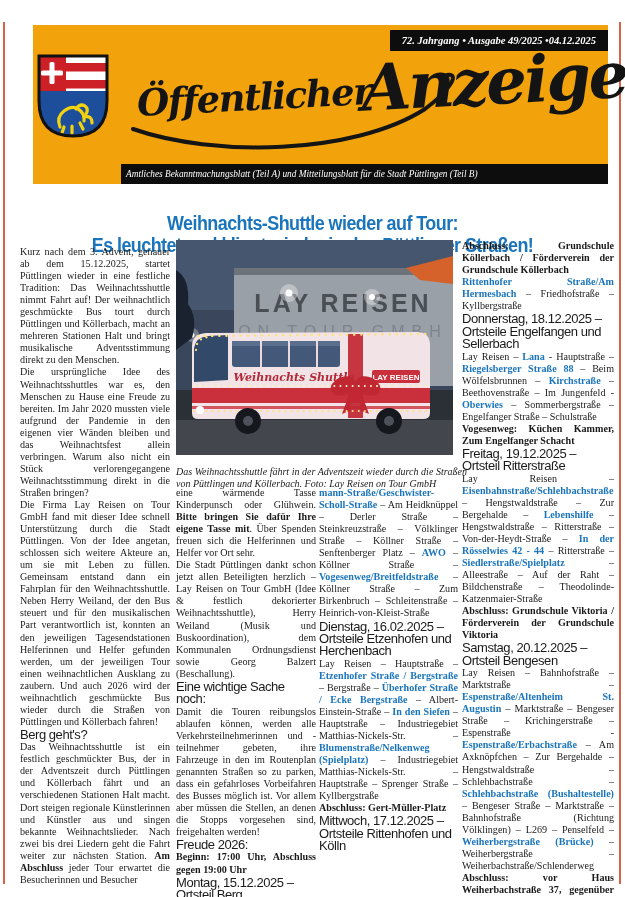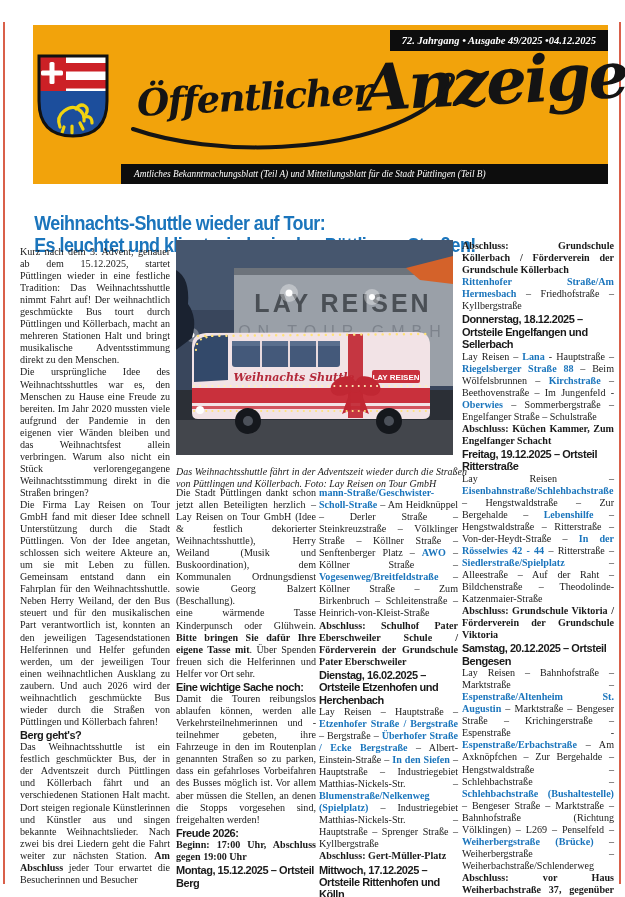--- a/index.html
+++ b/index.html
@@ -16,41 +16,41 @@
   .issue{position:absolute;top:5px;right:0;height:21px;background:#0d0d0d;color:#fff;
          font-style:italic;font-weight:bold;font-size:10.5px;font-family:"Liberation Serif",serif;
          display:flex;align-items:center;padding:0 12px}
   .crest{position:absolute;left:3px;top:28px;width:74px;height:86px}
   .titlewrap{position:absolute;left:78px;top:10px;width:497px;height:110px;
              font-style:italic;font-weight:bold;color:#141414;font-family:"DejaVu Serif",serif}
   .t1{position:absolute;left:26px;top:40px;font-size:37px;letter-spacing:-1.5px;transform:rotate(-3deg)}
   .t2{position:absolute;left:250px;top:8px;font-size:64px;letter-spacing:-2.5px;transform:rotate(-3deg)}
   .swash{position:absolute;left:0;top:0;width:575px;height:143px;pointer-events:none}
   .subtitle{position:absolute;left:88px;right:0;bottom:0;height:20px;background:#0d0d0d;color:#fff;
-            font-style:italic;font-size:9.3px;display:flex;align-items:center;padding-left:13px}
+            font-style:italic;font-size:9.3px;display:flex;align-items:center;padding-left:5px}
 
   
-  .headline{position:absolute;left:10px;top:192px;width:605px;color:#1B75BC;
+  .headline{position:absolute;left:10px;top:192px;width:605px;text-align:center;color:#1B75BC;
             font-family:"Liberation Sans",sans-serif;font-weight:bold}
   .headline .hl{display:block;font-size:19.5px;line-height:21.5px;letter-spacing:-0.6px;
                 transform:scaleX(0.92);transform-origin:50% 50%}
 
   
   .figure{position:absolute;left:176px;top:240px;width:291px;margin:0}
   .figure svg{display:block}
   .caption{font-style:italic;font-size:10px;line-height:12.4px;text-align:justify;margin-top:11px}
 
   
   .col{position:absolute;font-size:10.1px;line-height:12.05px;text-align:justify}
   .col1{left:20px;top:246px;width:150px}
   .col2{left:176px;top:487px;width:140px}
   .col3{left:319px;top:487px;width:139px}
   .col4{left:462px;top:240px;width:152px}
   .blk{margin:0}
-  .blk-h{font-family:"Liberation Sans",sans-serif;font-weight:bold;font-size:11px;line-height:12.4px;
+  .blk-h{font-family:"Liberation Sans",sans-serif;font-weight:normal;font-size:13px;line-height:12.4px;
          letter-spacing:-0.45px;text-align:left;margin:1px 0 0}
   .seg-n{}
   .seg-b{font-weight:bold}
   .seg-u{font-weight:bold;color:#1B75BC}
 </style>
 </head>
 <body>
 
 <div class="edge left"></div>
 <div class="edge right"></div>
@@ -153,42 +153,41 @@
 
 <main>
   <div class="col col1">
       <p class="blk blk-p"><span class="seg-n">Kurz nach dem 3. Advent, genauer ab dem 15.12.2025, startet Püttlingen wieder in eine festliche Tradition: Das Weihnachtsshuttle nimmt Fahrt auf! Der weihnachtlich geschmückte Bus tourt durch Püttlingen und Köllerbach, macht an mehreren Stationen Halt und bringt musikalische Adventsstimmung direkt zu den Menschen.</span></p>
       <p class="blk blk-p"><span class="seg-n">Die ursprüngliche Idee des Weihnachtsshuttles war es, den Menschen zu Hause eine Freude zu bereiten. Im Jahr 2020 mussten viele aufgrund der Pandemie in den eigenen vier Wänden bleiben und das Weihnachtsfest allein verbringen. Warum also nicht ein Stück verlorengegangene Weihnachtsstimmung direkt in die Straßen bringen?</span></p>
       <p class="blk blk-p"><span class="seg-n">Die Firma Lay Reisen on Tour GmbH fand mit dieser Idee schnell Unterstützung durch die Stadt Püttlingen. Von der Idee angetan, schlossen sich weitere Akteure an, um sie mit Leben zu füllen. Gemeinsam entstand dann ein Fahrplan für den Weihnachtsshuttle. Neben Herry Weiland, der den Bus steuert und für den musikalischen Part verantwortlich ist, konnten an den jeweiligen Tagesendstationen Helferinnen und Helfer gefunden werden, um der jeweiligen Tour einen weihnachtlichen Ausklang zu zaubern. Und auch 2026 wird der weihnachtlich geschmückte Bus wieder durch die Straßen von Püttlingen und Köllerbach fahren!</span></p>
       <p class="blk blk-h"><span class="seg-n">Berg geht's?</span></p>
       <p class="blk blk-p"><span class="seg-n">Das Weihnachtsshuttle ist ein festlich geschmückter Bus, der in der Adventszeit durch Püttlingen und Köllerbach fährt und an verschiedenen Stationen Halt macht. Dort steigen regionale Künstlerinnen und Künstler aus und singen bekannte Weihnachtslieder. Nach zwei bis drei Liedern geht die Fahrt weiter zur nächsten Station. </span><span class="seg-b">Am Abschluss</span><span class="seg-n"> jeder Tour erwartet die Besucherinnen und Besucher</span></p>
     </div>
   <div class="col col2">
+      <p class="blk blk-p"><span class="seg-n">eine wärmende Tasse Kinderpunsch oder Glühwein. </span><span class="seg-b">Bitte bringen Sie dafür Ihre eigene Tasse mit</span><span class="seg-n">. Über Spenden freuen sich die Helferinnen und Helfer vor Ort sehr.</span></p>
       <p class="blk blk-p"><span class="seg-n">Die Stadt Püttlingen dankt schon jetzt allen Beteiligten herzlich – Lay Reisen on Tour GmbH (Idee &amp; festlich dekorierter Weihnachtsshuttle), Herry Weiland (Musik und Buskoordination), dem Kommunalen Ordnungsdienst sowie Georg Balzert (Beschallung).</span></p>
-      <p class="blk blk-p"><span class="seg-n">eine wärmende Tasse Kinderpunsch oder Glühwein. </span><span class="seg-b">Bitte bringen Sie dafür Ihre eigene Tasse mit</span><span class="seg-n">. Über Spenden freuen sich die Helferinnen und Helfer vor Ort sehr.</span></p>
       <p class="blk blk-h"><span class="seg-n">Eine wichtige Sache noch:</span></p>
       <p class="blk blk-p"><span class="seg-n">Damit die Touren reibungslos ablaufen können, werden alle Verkehrsteilnehmerinnen und -teilnehmer gebeten, ihre Fahrzeuge in den im Routenplan genannten Straßen so zu parken, dass ein gefahrloses Vorbeifahren des Busses möglich ist. Vor allem aber müssen die Stellen, an denen die Stopps vorgesehen sind, freigehalten werden!</span></p>
       <p class="blk blk-h"><span class="seg-n">Freude 2026:</span></p>
       <p class="blk blk-p"><span class="seg-b">Beginn: 17:00 Uhr, Abschluss gegen 19:00 Uhr</span></p>
       <p class="blk blk-h"><span class="seg-n">Montag, 15.12.2025 – Ortsteil Berg</span></p>
     </div>
   <div class="col col3">
       <p class="blk blk-p"><span class="seg-u">mann-Straße/Geschwister-Scholl-Straße</span><span class="seg-n"> – Am Heidknüppel – Derler Straße – Steinkreuzstraße – Völklinger Straße – Köllner Straße – Senftenberger Platz – </span><span class="seg-u">AWO</span><span class="seg-n"> – Köllner Straße – </span><span class="seg-u">Vogesenweg/Breitfeldstraße</span><span class="seg-n"> – Köllner Straße – Zum Birkenbruch – Schleitenstraße – Heinrich-von-Kleist-Straße</span></p>
-      <p class="blk blk-p"><span class="seg-b">Abschluss: Schulhof Pater Eberschweiler Schule / Förderverein der Grundschule Pater Eberschweiler</span></p>
       <p class="blk blk-h"><span class="seg-n">Dienstag, 16.02.2025 – Ortsteile Etzenhofen und Herchenbach</span></p>
       <p class="blk blk-p"><span class="seg-n">Lay Reisen – Hauptstraße – </span><span class="seg-u">Etzenhofer Straße / Bergstraße</span><span class="seg-n"> – Bergstraße – </span><span class="seg-u">Überhofer Straße / Ecke Bergstraße</span><span class="seg-n"> – Albert-Einstein-Straße – </span><span class="seg-u">In den Siefen</span><span class="seg-n"> – Hauptstraße – Industriegebiet Matthias-Nickels-Str. – </span><span class="seg-u">Blumenstraße/Nelkenweg (Spielplatz)</span><span class="seg-n"> – Industriegebiet Matthias-Nickels-Str. – Hauptstraße – Sprenger Straße – Kyllbergstraße</span></p>
       <p class="blk blk-p"><span class="seg-b">Abschluss: Gert-Müller-Platz</span></p>
       <p class="blk blk-h"><span class="seg-n">Mittwoch, 17.12.2025 – Ortsteile Rittenhofen und Kölln</span></p>
     </div>
   <div class="col col4">
       <p class="blk blk-p"><span class="seg-b">Abschluss: Grundschule Köllerbach / Förderverein der Grundschule Köllerbach</span></p>
       <p class="blk blk-p"><span class="seg-u">Rittenhofer Straße/Am Hermesbach</span><span class="seg-n"> – Friedhofstraße – Kyllbergstraße</span></p>
       <p class="blk blk-h"><span class="seg-n">Donnerstag, 18.12.2025 – Ortsteile Engelfangen und Sellerbach</span></p>
       <p class="blk blk-p"><span class="seg-n">Lay Reisen – </span><span class="seg-u">Lana</span><span class="seg-n"> - Hauptstraße – </span><span class="seg-u">Riegelsberger Straße 88</span><span class="seg-n"> – Beim Wölfelsbrunnen – </span><span class="seg-u">Kirchstraße</span><span class="seg-n"> – Beethovenstraße – Im Jungenfeld - </span><span class="seg-u">Oberwies</span><span class="seg-n"> – Sommerbergstraße – Engelfanger Straße – Schulstraße</span></p>
-      <p class="blk blk-p"><span class="seg-b">Abschluss: Küchen Kammer, Zum Engelfanger Schacht</span></p>
+      <p class="blk blk-p"><span class="seg-b">Vogesenweg: Küchen Kammer, Zum Engelfanger Schacht</span></p>
       <p class="blk blk-h"><span class="seg-n">Freitag, 19.12.2025 – Ortsteil Ritterstraße</span></p>
       <p class="blk blk-p"><span class="seg-n">Lay Reisen – </span><span class="seg-u">Eisenbahnstraße/Schlehbachstraße</span><span class="seg-n"> – Hengstwaldstraße – Zur Bergehalde – </span><span class="seg-u">Lebenshilfe</span><span class="seg-n"> – Hengstwaldstraße – Ritterstraße – Von-der-Heydt-Straße – </span><span class="seg-u">In der Rösselwies 42 - 44</span><span class="seg-n"> – Ritterstraße – </span><span class="seg-u">Siedlerstraße/Spielplatz</span><span class="seg-n"> – Alleestraße – Auf der Raht – Bildchenstraße – Theodolinde-Katzenmaier-Straße</span></p>
       <p class="blk blk-p"><span class="seg-b">Abschluss: Grundschule Viktoria / Förderverein der Grundschule Viktoria</span></p>
       <p class="blk blk-h"><span class="seg-n">Samstag, 20.12.2025 – Ortsteil Bengesen</span></p>
       <p class="blk blk-p"><span class="seg-n">Lay Reisen – Bahnhofstraße – Marktstraße – </span><span class="seg-u">Espenstraße/Altenheim St. Augustin</span><span class="seg-n"> – Marktstraße – Bengeser Straße – Krichingerstraße – Espenstraße - </span><span class="seg-u">Espenstraße/Erbachstraße</span><span class="seg-n"> – Am Axknöpfchen – Zur Bergehalde – Hengstwaldstraße – Schlehbachstraße – </span><span class="seg-u">Schlehbachstraße (Bushaltestelle)</span><span class="seg-n"> – Bengeser Straße – Marktstraße – Bahnhofstraße (Richtung Völklingen) – L269 – Penselfeld – </span><span class="seg-u">Weiherbergstraße (Brücke)</span><span class="seg-n"> – Weiherbergstraße – Weiherbachstraße/Schlenderweg</span></p>
       <p class="blk blk-p"><span class="seg-b">Abschluss: vor Haus Weiherbachstraße 37, gegenüber Einmündung Schlenderweg / Familie Hertwig</span></p>
     </div>
 </main>
 
 </body></html>

